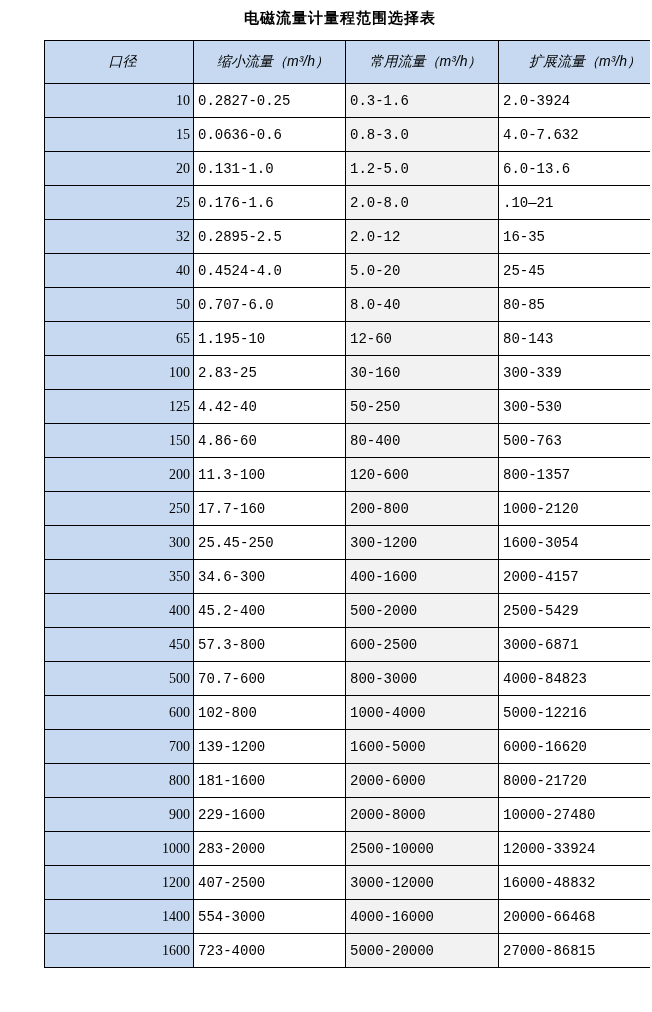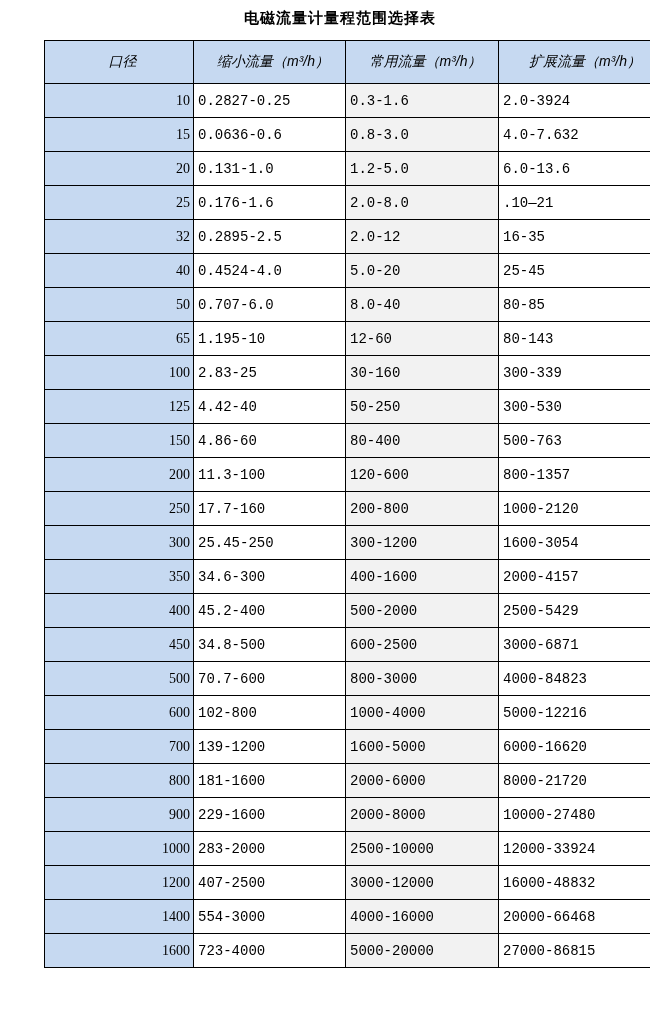--- a/index.html
+++ b/index.html
@@ -179,21 +179,21 @@
           <td class="extended-flow-cell">2000-4157</td>
         </tr>
         <tr>
           <td class="diameter-cell">400</td>
           <td class="reduced-flow-cell">45.2-400</td>
           <td class="common-flow-cell">500-2000</td>
           <td class="extended-flow-cell">2500-5429</td>
         </tr>
         <tr>
           <td class="diameter-cell">450</td>
-          <td class="reduced-flow-cell">34.8-500</td>
+          <td class="reduced-flow-cell">57.3-800</td>
           <td class="common-flow-cell">600-2500</td>
           <td class="extended-flow-cell">3000-6871</td>
         </tr>
         <tr>
           <td class="diameter-cell">500</td>
           <td class="reduced-flow-cell">70.7-600</td>
           <td class="common-flow-cell">800-3000</td>
           <td class="extended-flow-cell">4000-84823</td>
         </tr>
         <tr>

